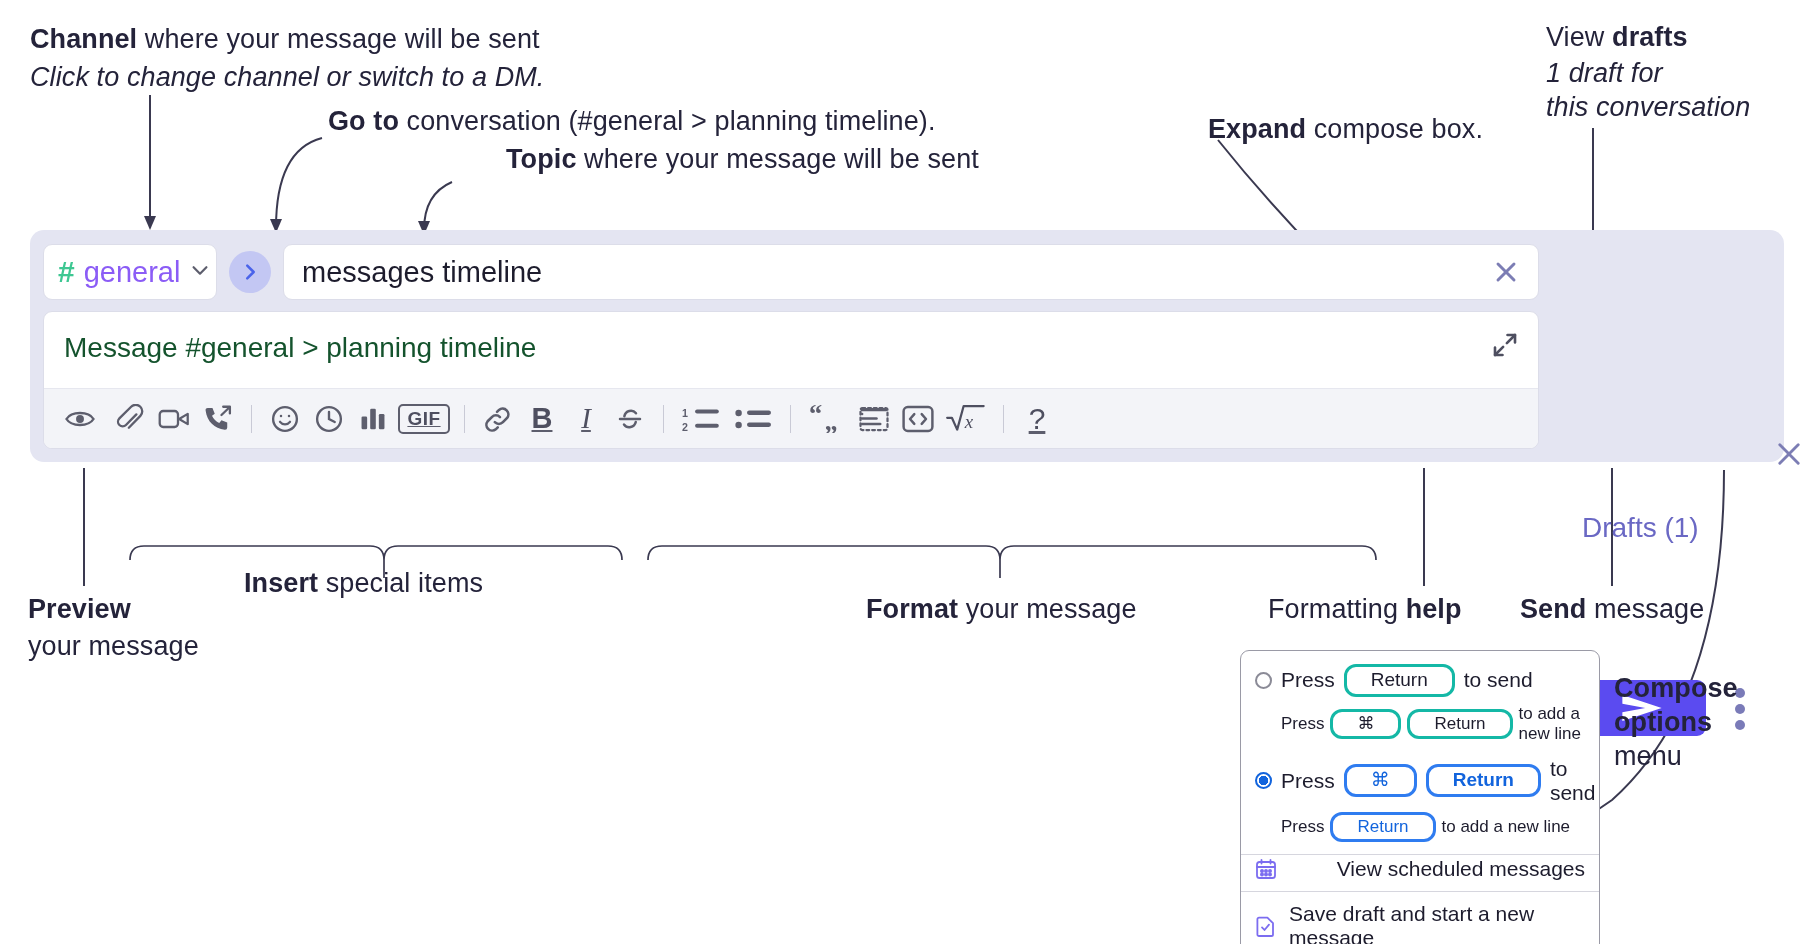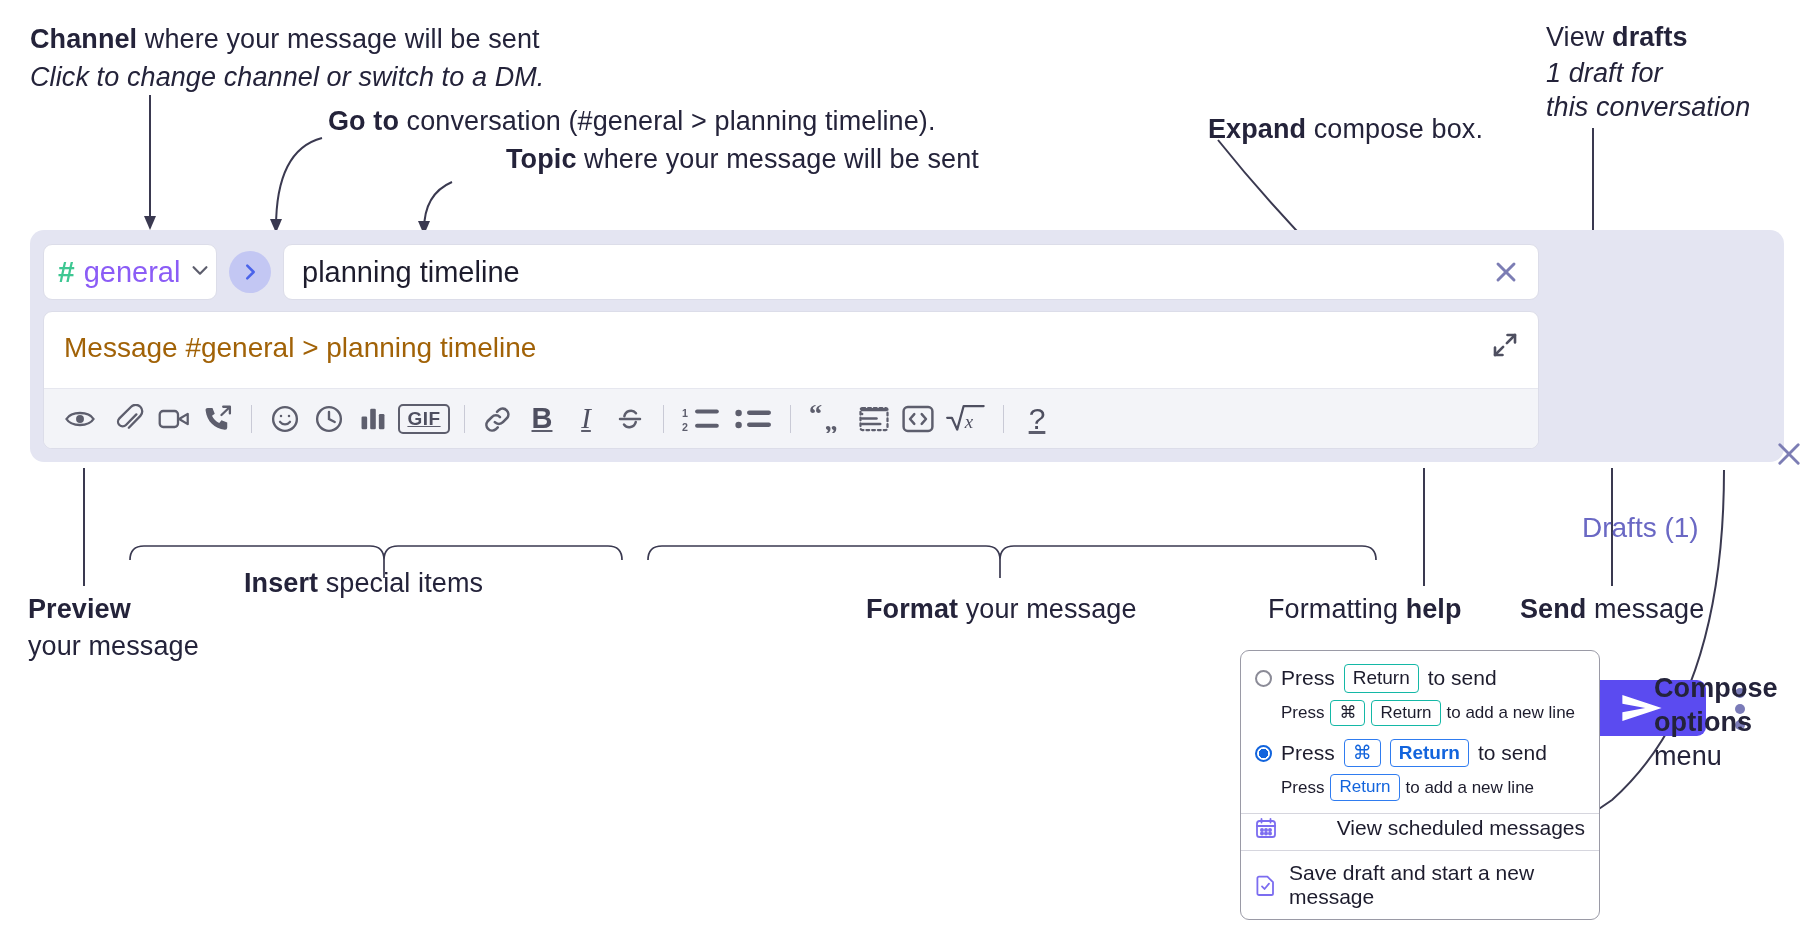--- a/index.html
+++ b/index.html
@@ -43,21 +43,21 @@
     flex:1;height:56px;background:#fff;border-radius:9px;border:1px solid #dcdde9;
     display:flex;align-items:center;padding:0 16px 0 18px;box-sizing:border-box;
   }
   #topic-value{font-size:29px;color:#1d1c2d;flex:1;}
 
   #message-box{
     position:absolute;left:0;top:68px;width:100%;height:138px;
     background:#fff;border-radius:9px;border:1px solid #dcdde9;box-sizing:border-box;
     overflow:hidden;
   }
-  #message-placeholder{position:absolute;left:20px;top:20px;font-size:28px;color:#a16207;text-align:right;}
+  #message-placeholder{position:absolute;left:20px;top:20px;font-size:28px;color:#14532d;text-align:right;}
   #expand-button{position:absolute;right:18px;top:18px;width:30px;height:30px;}
 
   #toolbar{
     position:absolute;left:0;right:0;bottom:0;height:60px;background:#f3f4f8;
     border-top:1px solid #e6e7ef;display:flex;align-items:center;padding:0 14px;
     box-sizing:border-box;
   }
   .tb{width:44px;height:44px;display:flex;align-items:center;justify-content:center;color:#5d5e6d;flex:0 0 auto;text-decoration:underline;}
   .tb svg{display:block;}
   .sep{width:1px;height:28px;background:#c9cad6;margin:0 11px;flex:0 0 auto;}
@@ -81,22 +81,22 @@
     box-sizing:border-box;font-size:19px;color:#1d1c2d;
   }
   .opt-block{padding:13px 14px 9px 14px;}
   .opt-row{display:flex;align-items:center;gap:9px;}
   .radio{width:17px;height:17px;border-radius:50%;border:2px solid #8b8b97;box-sizing:border-box;flex:0 0 auto;}
   .radio.on{border-color:#1264dd;background:
      radial-gradient(circle, #1264dd 0 4.6px, #fff 4.8px 100%);}
   .opt-main{font-size:21px;}
   .opt-sub{font-size:17px;margin:7px 0 0 26px;display:flex;align-items:center;gap:6px;color:#1d1c2d;}
   .key{
-    display:inline-block;border:1px solid #14b8a6;border-radius:4px;
-    padding:1px 8px;font-size:inherit;background:#fff;line-height:1.3;
+    display:inline-block;border:3px solid #14b8a6;border-radius:12px;
+    padding:1px 24px;font-size:inherit;background:#fff;line-height:1.3;
   }
   .key.blue{border-color:#2f7cf0;color:#1264dd;}
   .menu-div{height:1px;background:#d6d6de;}
   .menu-item{display:flex;align-items:center;gap:12px;padding:10px 14px;font-size:21px;}
   .mi-icon{width:22px;height:22px;color:#7c6df0;flex:0 0 auto;}
 
   
   #leaders{position:absolute;inset:0;pointer-events:none;}
 </style>
 </head>
@@ -177,21 +177,21 @@
           </span>
         </div>
 
         <div id="goto-button">
           <svg width="22" height="22" viewBox="0 0 24 24" fill="none" stroke="#4a63ea" stroke-width="2.8" stroke-linecap="round" stroke-linejoin="round">
               <polyline points="9,5 16,12 9,19"></polyline>
             </svg>
         </div>
 
         <div id="topic-field">
-          <span id="topic-value">planning timeline</span>
+          <span id="topic-value">messages timeline</span>
           <span style="display:flex;">
             <svg width="32" height="32" viewBox="0 0 24 24" fill="none" stroke="#7c7db4" stroke-width="2.2" stroke-linecap="round">
                 <line x1="6" y1="6" x2="18" y2="18"></line>
                 <line x1="18" y1="6" x2="6" y2="18"></line>
               </svg>
           </span>
         </div>
       </div>
 
       <div id="message-box">
@@ -375,21 +375,21 @@
   </div>
 
   <div class="abs anno" style="left:1268px;top:594px;">
     <span>Formatting </span><b>help</b>
   </div>
 
   <div class="abs anno" style="left:1520px;top:594px;">
     <b>Send</b><span> message</span>
   </div>
 
-  <div class="abs anno" style="left:1614px;top:672px;line-height:1.25;margin-left:40px;">
+  <div class="abs anno" style="left:1614px;top:672px;line-height:1.25;">
     <div><b>Compose</b></div>
     <div><b>options</b></div>
     <div>menu</div>
   </div>
 
   <div class="abs" id="options-menu">
 
     <div class="opt-block">
       <div class="opt-row">
         <span class="radio"></span>

